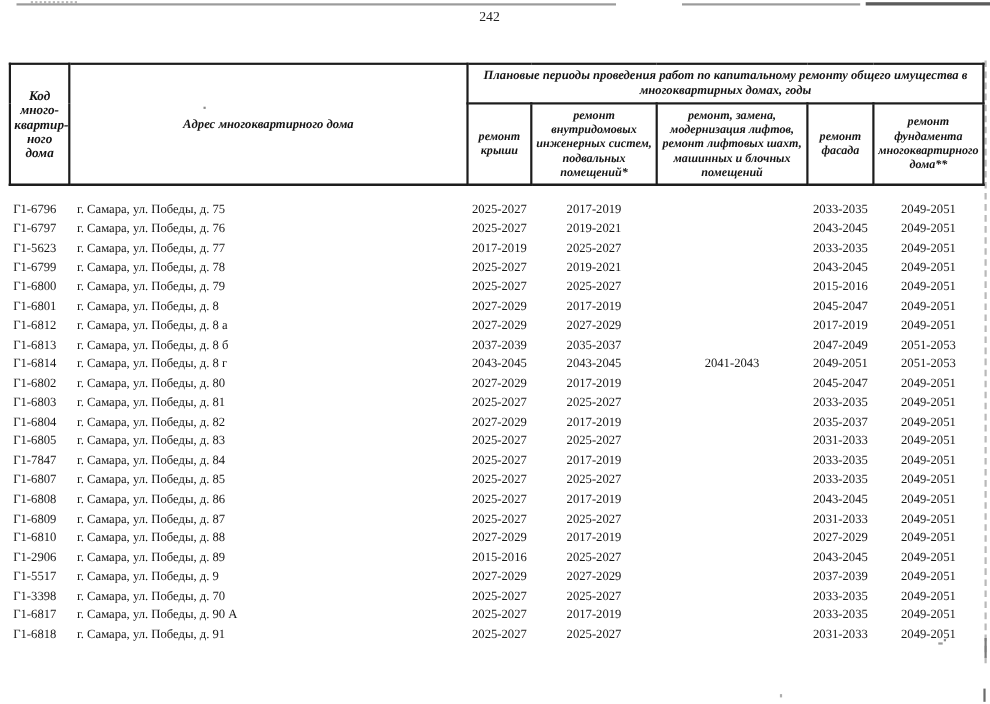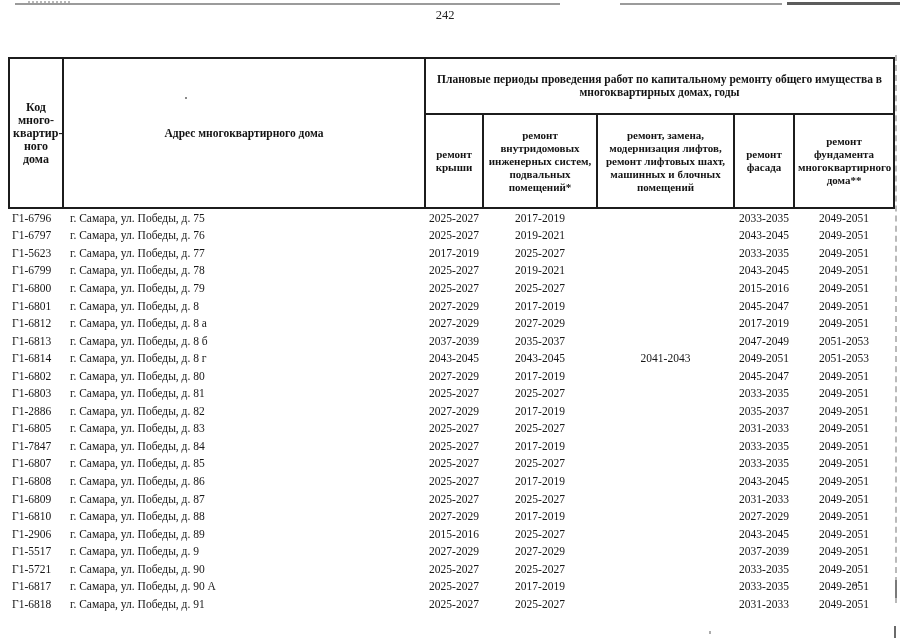--- a/index.html
+++ b/index.html
@@ -23,36 +23,37 @@
     left: 8px; top: 57px;
     width: 885px;
     border-collapse: collapse;
     table-layout: fixed;
   }
   thead th {
     border: 2px solid #1c1c1c;
     font-weight: bold;
     text-align: center;
     vertical-align: middle;
-    padding: 12px 3px;
+    padding: 2px 3px;
     color: #141414;
+    font-style: italic;
   }
   th.h-group { font-size: 11.5px; line-height: 13.5px; height: 30px; }
   th.h-code  { font-size: 12px;  line-height: 13px; white-space: pre-line; }
   th.h-addr  { font-size: 11.5px; }
   th.h-sub   { font-size: 11px;  line-height: 13px; height: 68px; }
   tbody td {
     border: none;
     font-size: 11.5px;
     height: 17.55px;
     padding: 0;
     vertical-align: middle;
     color: #161616;
   }
-  tbody tr:first-child td { padding-top: 0; }
+  tbody tr:first-child td { padding-top: 13px; }
   td.c-code { padding-left: 3px; }
   td.c-addr { padding-left: 7px; }
   td.c-yr   { text-align: center; }
 
   
   .artifact { position: absolute; }
   .top-dots    { left: 28px;  top: 1px;  width: 42px;  height: 0; border-top: 2px dotted #b8b8b8; }
   .top-line-1  { left: 15px;  top: 3px;  width: 545px; height: 2px; background: #9b9b9b; }
   .top-line-2  { left: 620px; top: 3px;  width: 162px; height: 2px; background: #9b9b9b; }
   .top-line-3  { left: 787px; top: 2px;  width: 113px; height: 3px; background: #5c5c5c; }
@@ -217,21 +218,21 @@
     <td class="c-code">Г1-6803</td>
     <td class="c-addr">г. Самара, ул. Победы, д. 81</td>
     <td class="c-yr">2025-2027</td>
     <td class="c-yr">2025-2027</td>
     <td class="c-yr"></td>
     <td class="c-yr">2033-2035</td>
     <td class="c-yr">2049-2051</td>
   </tr>
 
   <tr>
-    <td class="c-code">Г1-2886</td>
+    <td class="c-code">Г1-6804</td>
     <td class="c-addr">г. Самара, ул. Победы, д. 82</td>
     <td class="c-yr">2027-2029</td>
     <td class="c-yr">2017-2019</td>
     <td class="c-yr"></td>
     <td class="c-yr">2035-2037</td>
     <td class="c-yr">2049-2051</td>
   </tr>
 
   <tr>
     <td class="c-code">Г1-6805</td>
@@ -307,22 +308,22 @@
     <td class="c-code">Г1-5517</td>
     <td class="c-addr">г. Самара, ул. Победы, д. 9</td>
     <td class="c-yr">2027-2029</td>
     <td class="c-yr">2027-2029</td>
     <td class="c-yr"></td>
     <td class="c-yr">2037-2039</td>
     <td class="c-yr">2049-2051</td>
   </tr>
 
   <tr>
-    <td class="c-code">Г1-5721</td>
-    <td class="c-addr">г. Самара, ул. Победы, д. 90</td>
+    <td class="c-code">Г1-3398</td>
+    <td class="c-addr">г. Самара, ул. Победы, д. 70</td>
     <td class="c-yr">2025-2027</td>
     <td class="c-yr">2025-2027</td>
     <td class="c-yr"></td>
     <td class="c-yr">2033-2035</td>
     <td class="c-yr">2049-2051</td>
   </tr>
 
   <tr>
     <td class="c-code">Г1-6817</td>
     <td class="c-addr">г. Самара, ул. Победы, д. 90 А</td>

